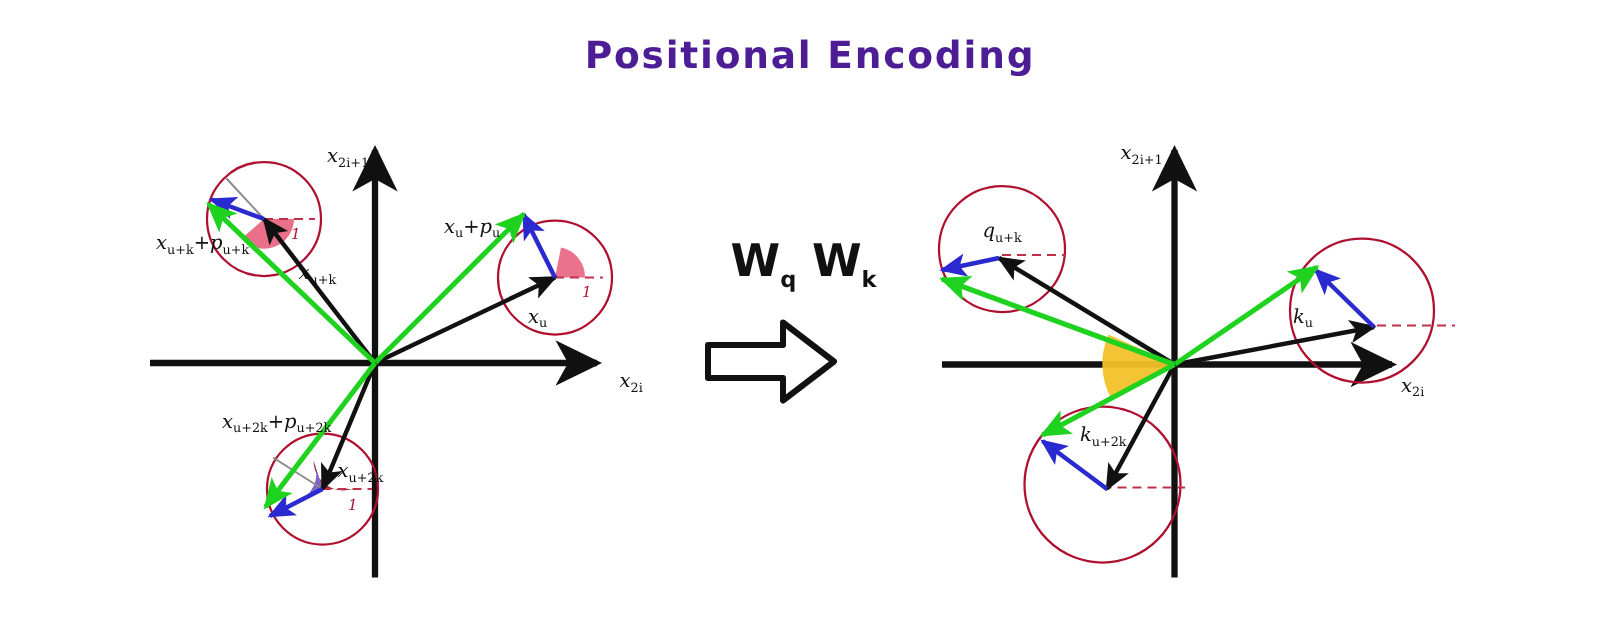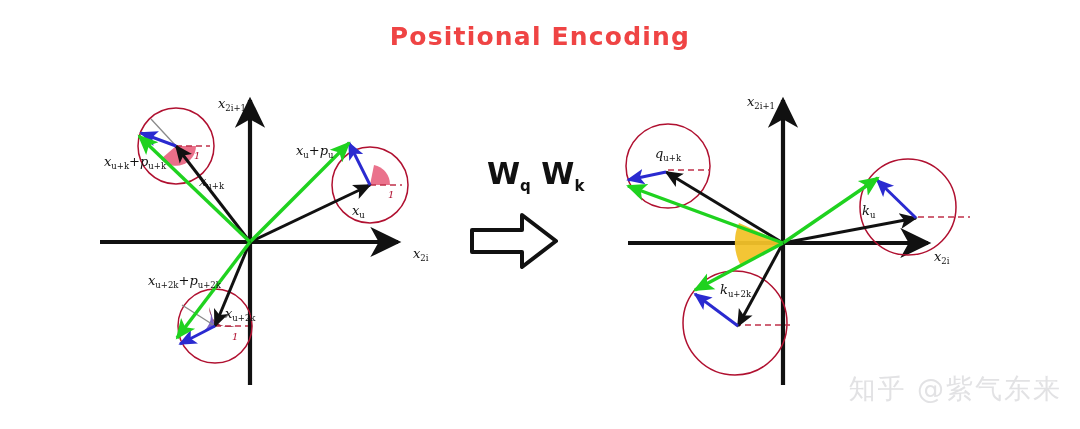--- a/index.html
+++ b/index.html
@@ -11,21 +11,21 @@
     position:relative;
   }
   #root{position:relative;width:1080px;height:429px;}
   #title{
     position:absolute;left:0;top:22px;width:1080px;
     text-align:center;
     font-family:"DejaVu Sans", sans-serif;
     font-weight:700;
     font-size:25px;
     letter-spacing:1.2px;
-    color:#ef4444;
+    color:#4c1d95;
   }
   svg{position:absolute;left:0;top:0;}
   .lbl{
     font-family:"DejaVu Serif", serif;
     font-style:italic;
     font-size:13px;
     fill:#111111;
   }
   .sub{font-size:8.5px;font-style:normal;}
   .onelbl{
@@ -185,15 +185,14 @@
       <line x1="783" y1="243" x2="738" y2="326" stroke="#111111" stroke-width="3" marker-end="url(#ahBlack)"></line>
       <line x1="738" y1="326" x2="695" y2="294" stroke="#2a2ad0" stroke-width="3" marker-end="url(#ahBlue)"></line>
       <line x1="783" y1="243" x2="695" y2="290" stroke="#1fd21f" stroke-width="3.4" marker-end="url(#ahGreen)"></line>
       <text class="lbl" x="720" y="294">
         <tspan>k</tspan><tspan class="sub" dy="3">u+2k</tspan>
       </text>
     </g>
 
   </svg>
 
-  <div id="watermark">知乎 @紫气东来</div>
 
 </div>
 
 </body></html>

